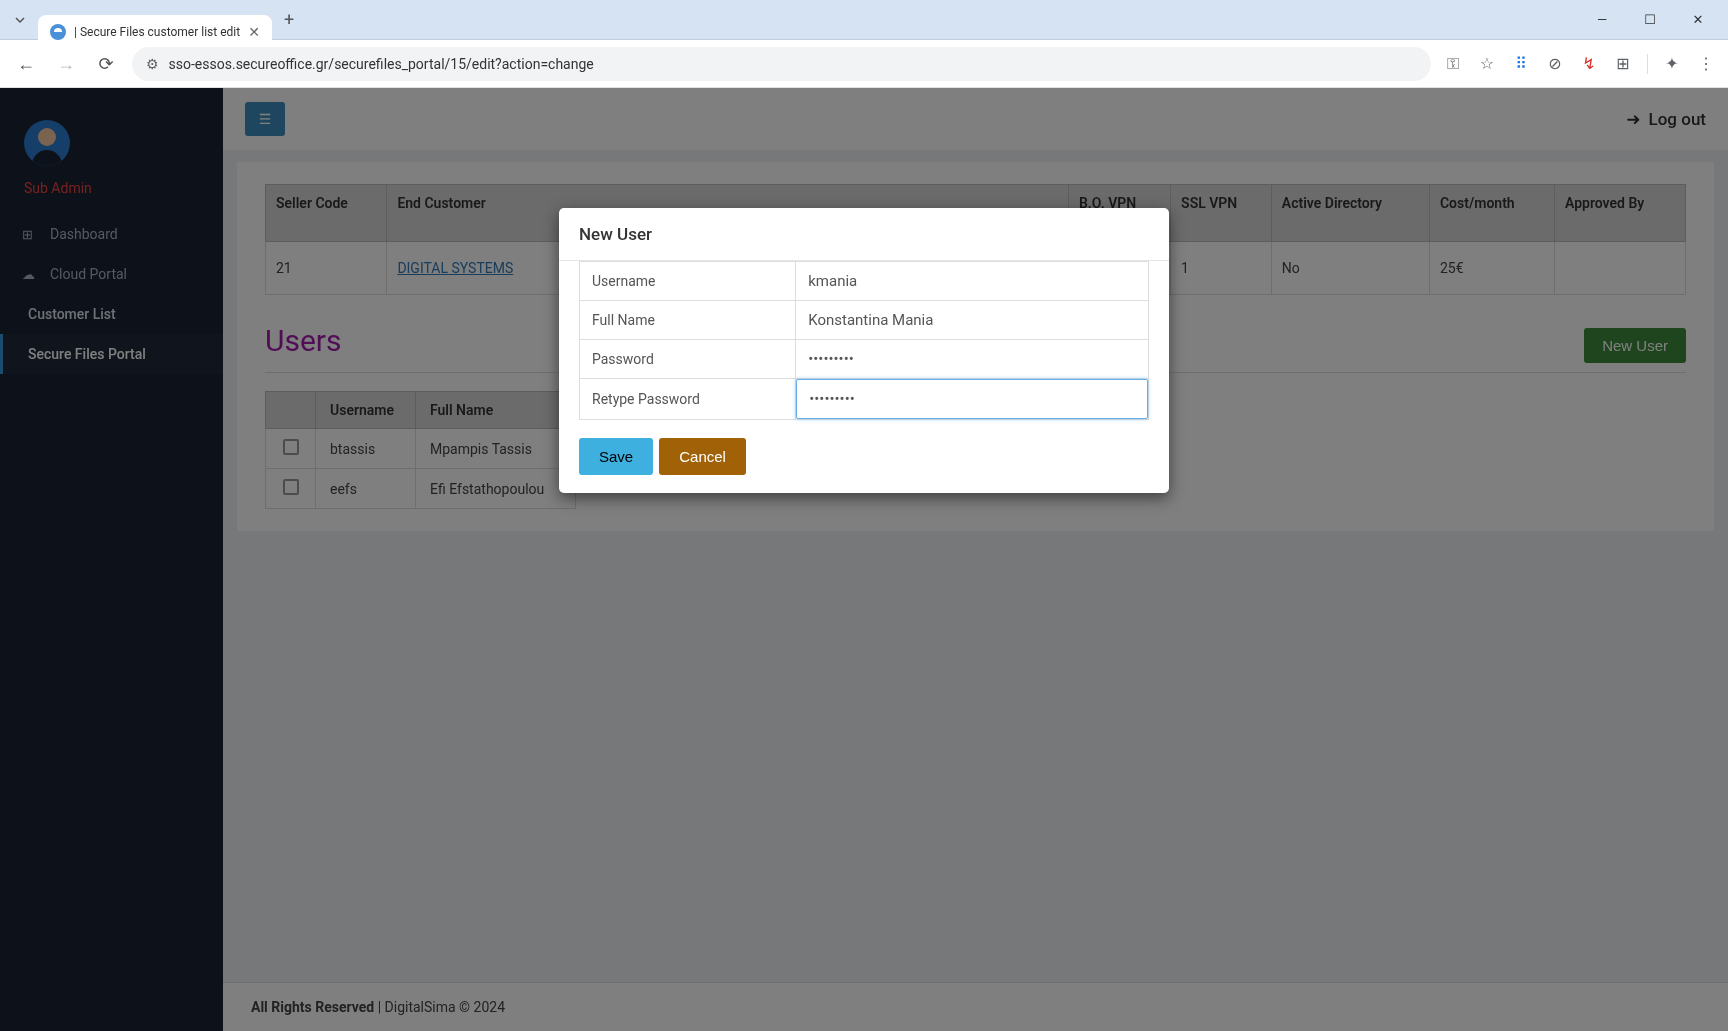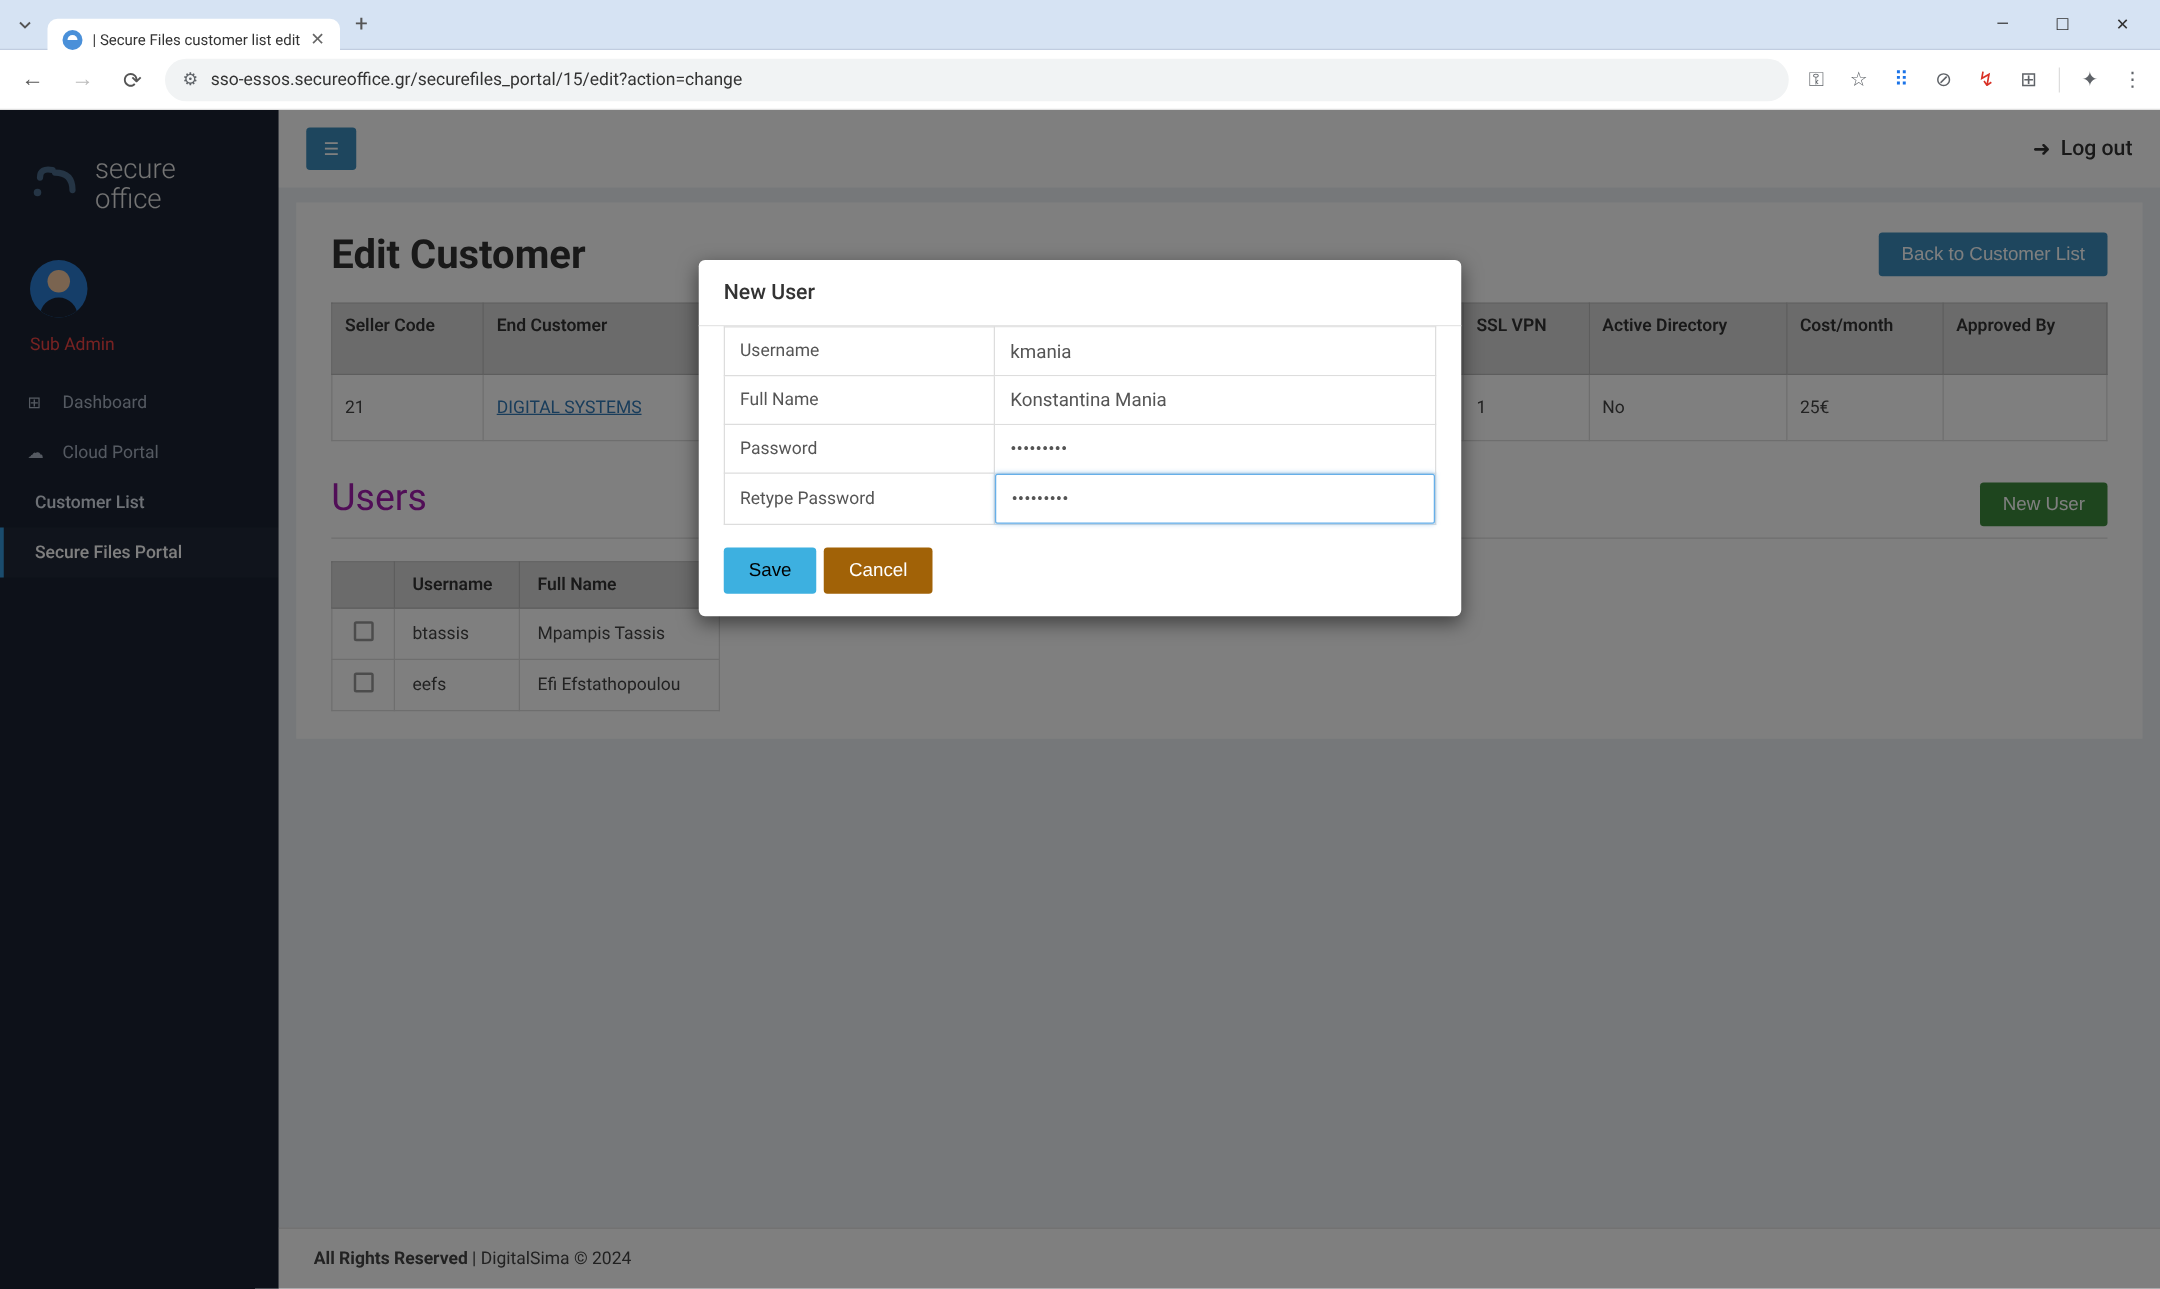--- a/index.html
+++ b/index.html
@@ -125,33 +125,20 @@
     <span class="browser-icon" style="color:#d93025">↯</span>
     <span class="browser-icon">⊞</span>
     <span style="width:1px;height:20px;background:#ddd"></span>
     <span class="browser-icon">✦</span>
     <span class="browser-icon">⋮</span>
   </div>
 </div>
 
 <div class="app">
   <aside class="sidebar">
-    <div class="logo">
-      <div class="logo-icon">
-        <svg width="40" height="40" viewBox="0 0 40 40">
-            <path d="M8 14 Q8 6 18 8" stroke="#4a6a8a" stroke-width="5" fill="none" stroke-linecap="round"></path>
-            <circle cx="6" cy="26" r="3" fill="#4a6a8a"></circle>
-            <path d="M20 10 Q34 10 34 24" stroke="#4a6a8a" stroke-width="5" fill="none" stroke-linecap="round"></path>
-          </svg>
-      </div>
-      <div class="logo-text">
-        <div>secure</div>
-        <div>office</div>
-      </div>
-    </div>
     <div class="avatar-block">
       <span class="avatar"></span>
     </div>
     <div class="user-role">Sub Admin</div>
 
     <div class="nav-item">
       <span class="nav-icon">⊞</span>
       <span>Dashboard</span>
     </div>
     <div class="nav-item">
@@ -171,24 +158,20 @@
       <button class="hamburger-btn">
         <span>☰</span>
       </button>
       <a class="logout-link">
         <span>➜</span>
         <span>Log out</span>
       </a>
     </div>
 
     <div class="content-card">
-      <div class="header-row">
-        <h1 class="page-title">Edit Customer</h1>
-        <button class="btn btn-blue">Back to Customer List</button>
-      </div>
 
       <table class="data-table">
         <thead>
           <tr>
             <th>Seller Code</th>
             <th style="width:48%">End Customer</th>
             <th>B.O. VPN</th>
             <th>SSL VPN</th>
             <th>Active Directory</th>
             <th>Cost/month</th>

